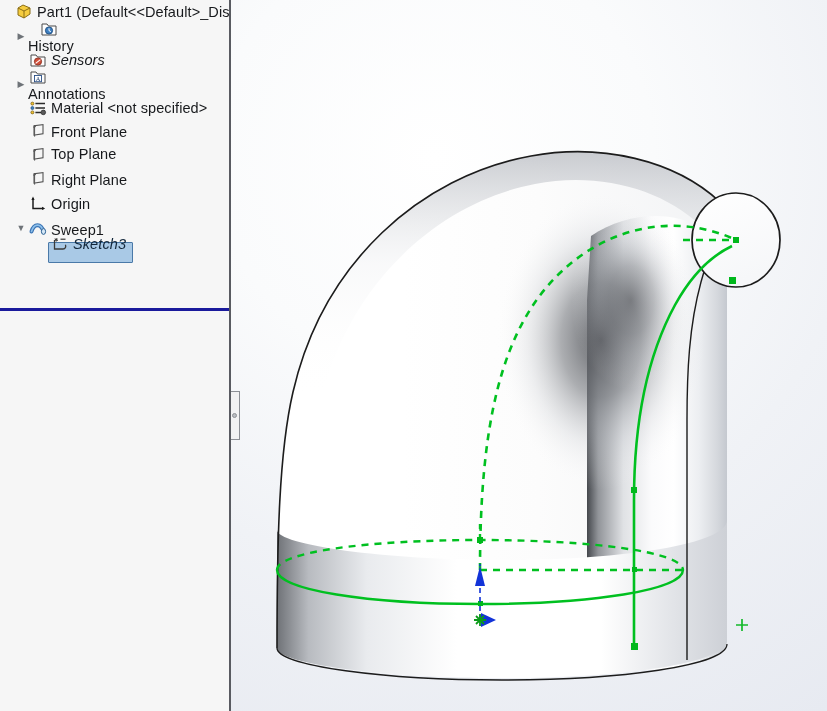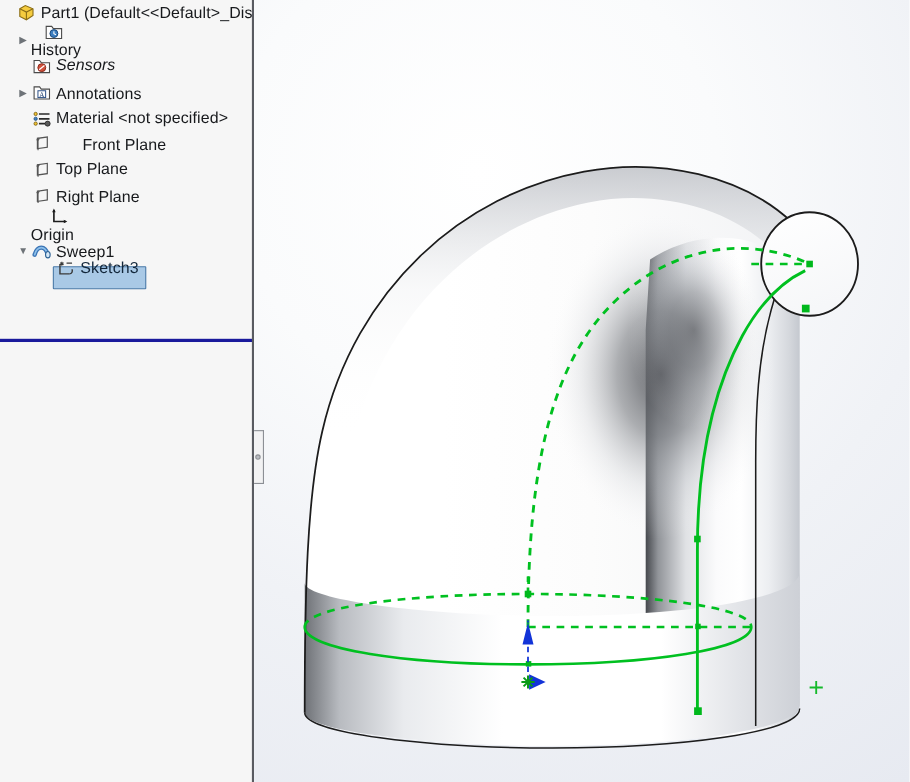--- a/index.html
+++ b/index.html
@@ -79,20 +79,21 @@
   
   .sel-wrap {
     display: inline-flex;
     align-items: center;
     background: #a9c9e6;
     border: 1px solid #4a79a8;
     border-radius: 1px;
     height: 21px;
     padding: 0 6px 15px 1px;
     box-sizing: border-box;
+    font-style: italic;
   }
   .sel-wrap .tree-label { color: #12263a; }
 
   .indent-1 { padding-left: 14px; }
   .indent-2 { padding-left: 34px; }
 
   
   #rollback-bar {
     position: absolute;
     left: 0;
@@ -185,21 +186,21 @@
                 <path d="M2 4 L7 4 L8.5 6 L16 6 L16 15 L2 15 Z" fill="#fdfdfd" stroke="#4a4a4a" stroke-width="1"></path>
                 <circle cx="9" cy="10.5" r="3.6" fill="#d1503b" stroke="#8a2b1c" stroke-width="0.9"></circle>
                 <path d="M6.6 12.4 L11.4 8.6" stroke="#ffffff" stroke-width="1.1"></path>
               </svg>
             </span>
             <span class="tree-label">Sensors</span>
           </span>
         </div>
         <div class="tree-row indent-1">
           <span class="expander">▶</span>
-          <span style="display: inline-flex; align-items: flex-end;">
+          <span style="display: inline-flex; align-items: flex-start; flex-direction: column;">
             <span class="tree-icon">
               <svg width="18" height="18" viewBox="0 0 18 18">
                 <path d="M2 4 L7 4 L8.5 6 L16 6 L16 15 L2 15 Z" fill="#fdfdfd" stroke="#4a4a4a" stroke-width="1"></path>
                 <rect x="5.5" y="7.5" width="7" height="6.2" fill="#ffffff" stroke="#2b4f86" stroke-width="0.9"></rect>
                 <text x="9" y="12.8" font-size="6.4" text-anchor="middle" fill="#1d3d6e" font-family="Liberation Serif, serif">A</text>
               </svg>
             </span>
             <span class="tree-label">Annotations</span>
           </span>
         </div>
@@ -213,21 +214,21 @@
                 <circle cx="3.4" cy="13.4" r="1.5" fill="#f2c230" stroke="#6b5410" stroke-width="0.7"></circle>
                 <path d="M6.4 4.6 L16 4.6 M6.4 9 L16 9 M6.4 13.4 L12 13.4" stroke="#2a2a2a" stroke-width="1.5"></path>
                 <circle cx="14.3" cy="13.4" r="2.3" fill="#5a5a5a" stroke="#222" stroke-width="0.7"></circle>
               </svg>
             </span>
             <span class="tree-label">Material &lt;not specified&gt;</span>
           </span>
         </div>
         <div class="tree-row indent-1">
           <span class="expander spacer">▶</span>
-          <span style="display: inline-flex; align-items: center; gap: 24px;">
+          <span style="display: inline-flex; align-items: center;">
             <span class="tree-icon">
               <svg width="18" height="18" viewBox="0 0 18 18">
                 <path d="M5 3.5 L14 3.5 L14 12.8 L5 12.8 Z" fill="none" stroke="#555" stroke-width="1.1" stroke-dasharray="0" transform="skewY(-8)"></path>
                 <path d="M5.6 3.2 L5.6 13.6 M4.2 4.2 L7 3.1" stroke="#555" stroke-width="1" fill="none"></path>
                 <path d="M5.6 2.2 L5.6 5" stroke="#555" stroke-width="1"></path>
               </svg>
             </span>
             <span class="tree-label">Front Plane</span>
           </span>
         </div>
@@ -252,21 +253,21 @@
                 <path d="M5 3.5 L14 3.5 L14 12.8 L5 12.8 Z" fill="none" stroke="#555" stroke-width="1.1" stroke-dasharray="0" transform="skewY(-8)"></path>
                 <path d="M5.6 3.2 L5.6 13.6 M4.2 4.2 L7 3.1" stroke="#555" stroke-width="1" fill="none"></path>
                 <path d="M5.6 2.2 L5.6 5" stroke="#555" stroke-width="1"></path>
               </svg>
             </span>
             <span class="tree-label">Right Plane</span>
           </span>
         </div>
         <div class="tree-row indent-1">
           <span class="expander spacer">▶</span>
-          <span style="display: inline-flex; align-items: flex-end; flex-direction: column;">
+          <span style="display: inline-flex; align-items: center;">
             <span class="tree-icon">
               <svg width="18" height="18" viewBox="0 0 18 18">
                 <path d="M4 3 L4 13.4 L14.6 13.4" fill="none" stroke="#1c1c1c" stroke-width="1.5"></path>
                 <polygon points="4,1.6 2.4,5 5.6,5" fill="#1c1c1c"></polygon>
                 <polygon points="16.2,13.4 13,11.8 13,15" fill="#1c1c1c"></polygon>
               </svg>
             </span>
             <span class="tree-label">Origin</span>
           </span>
         </div>

